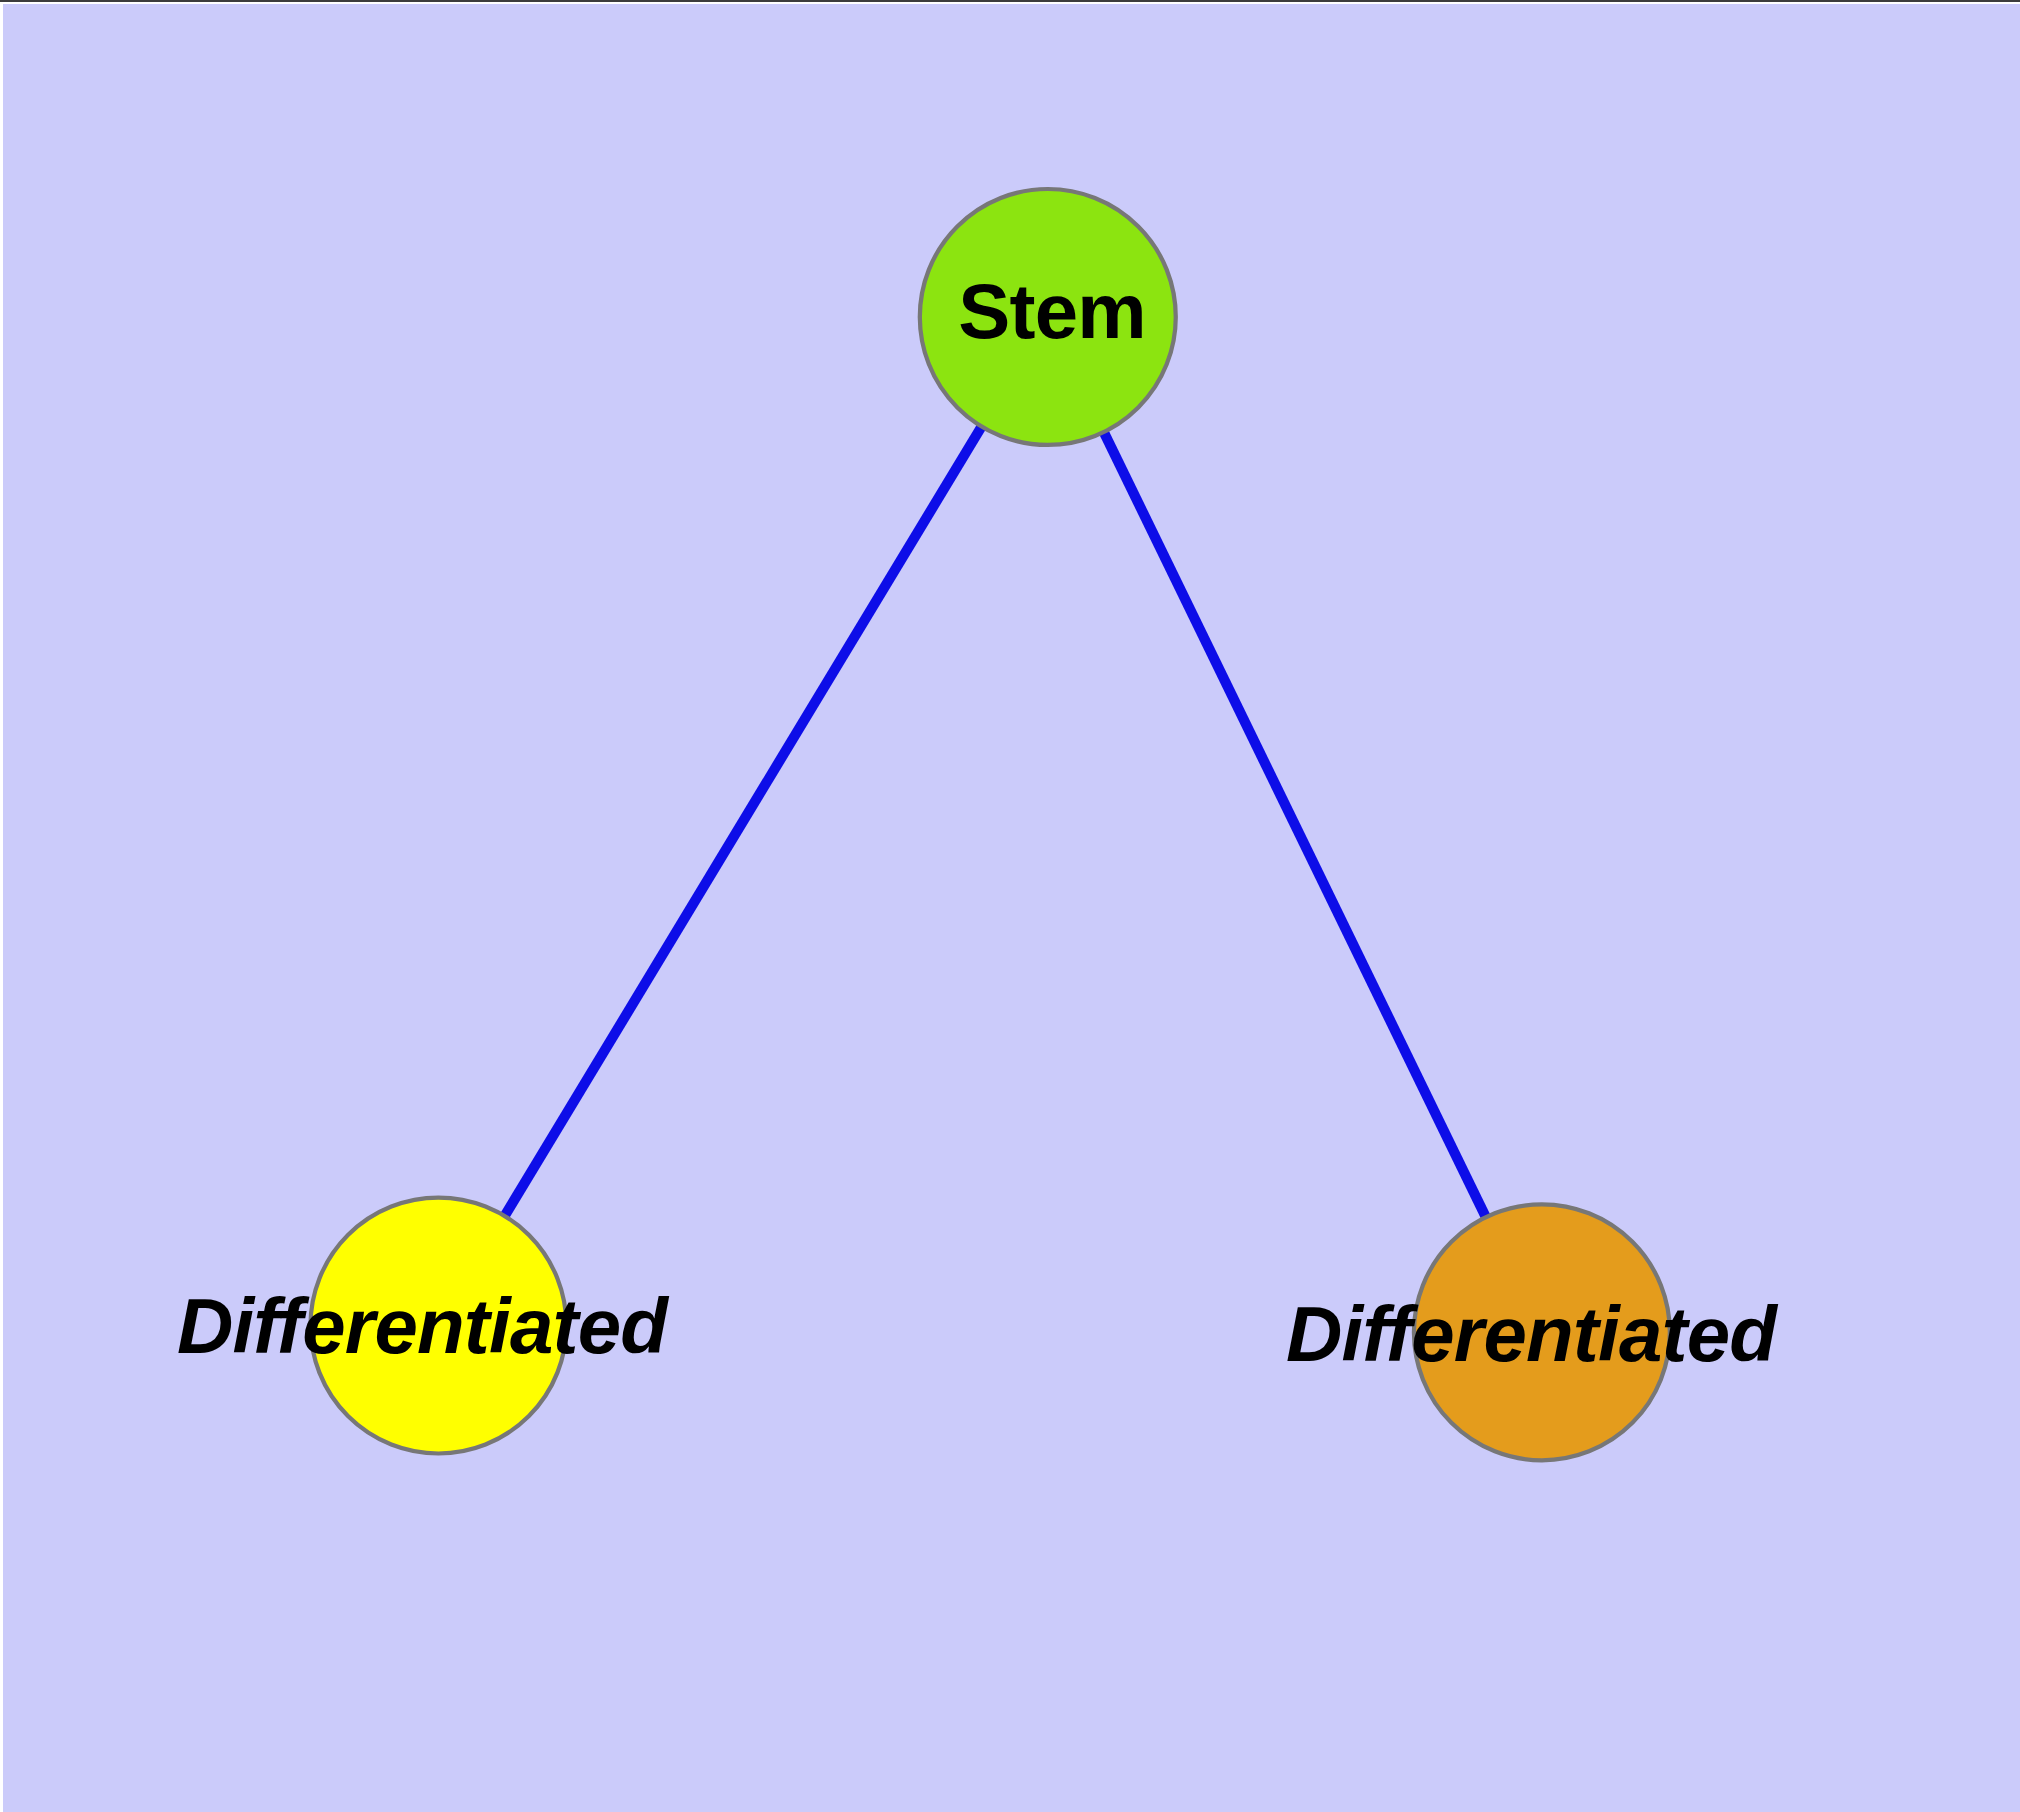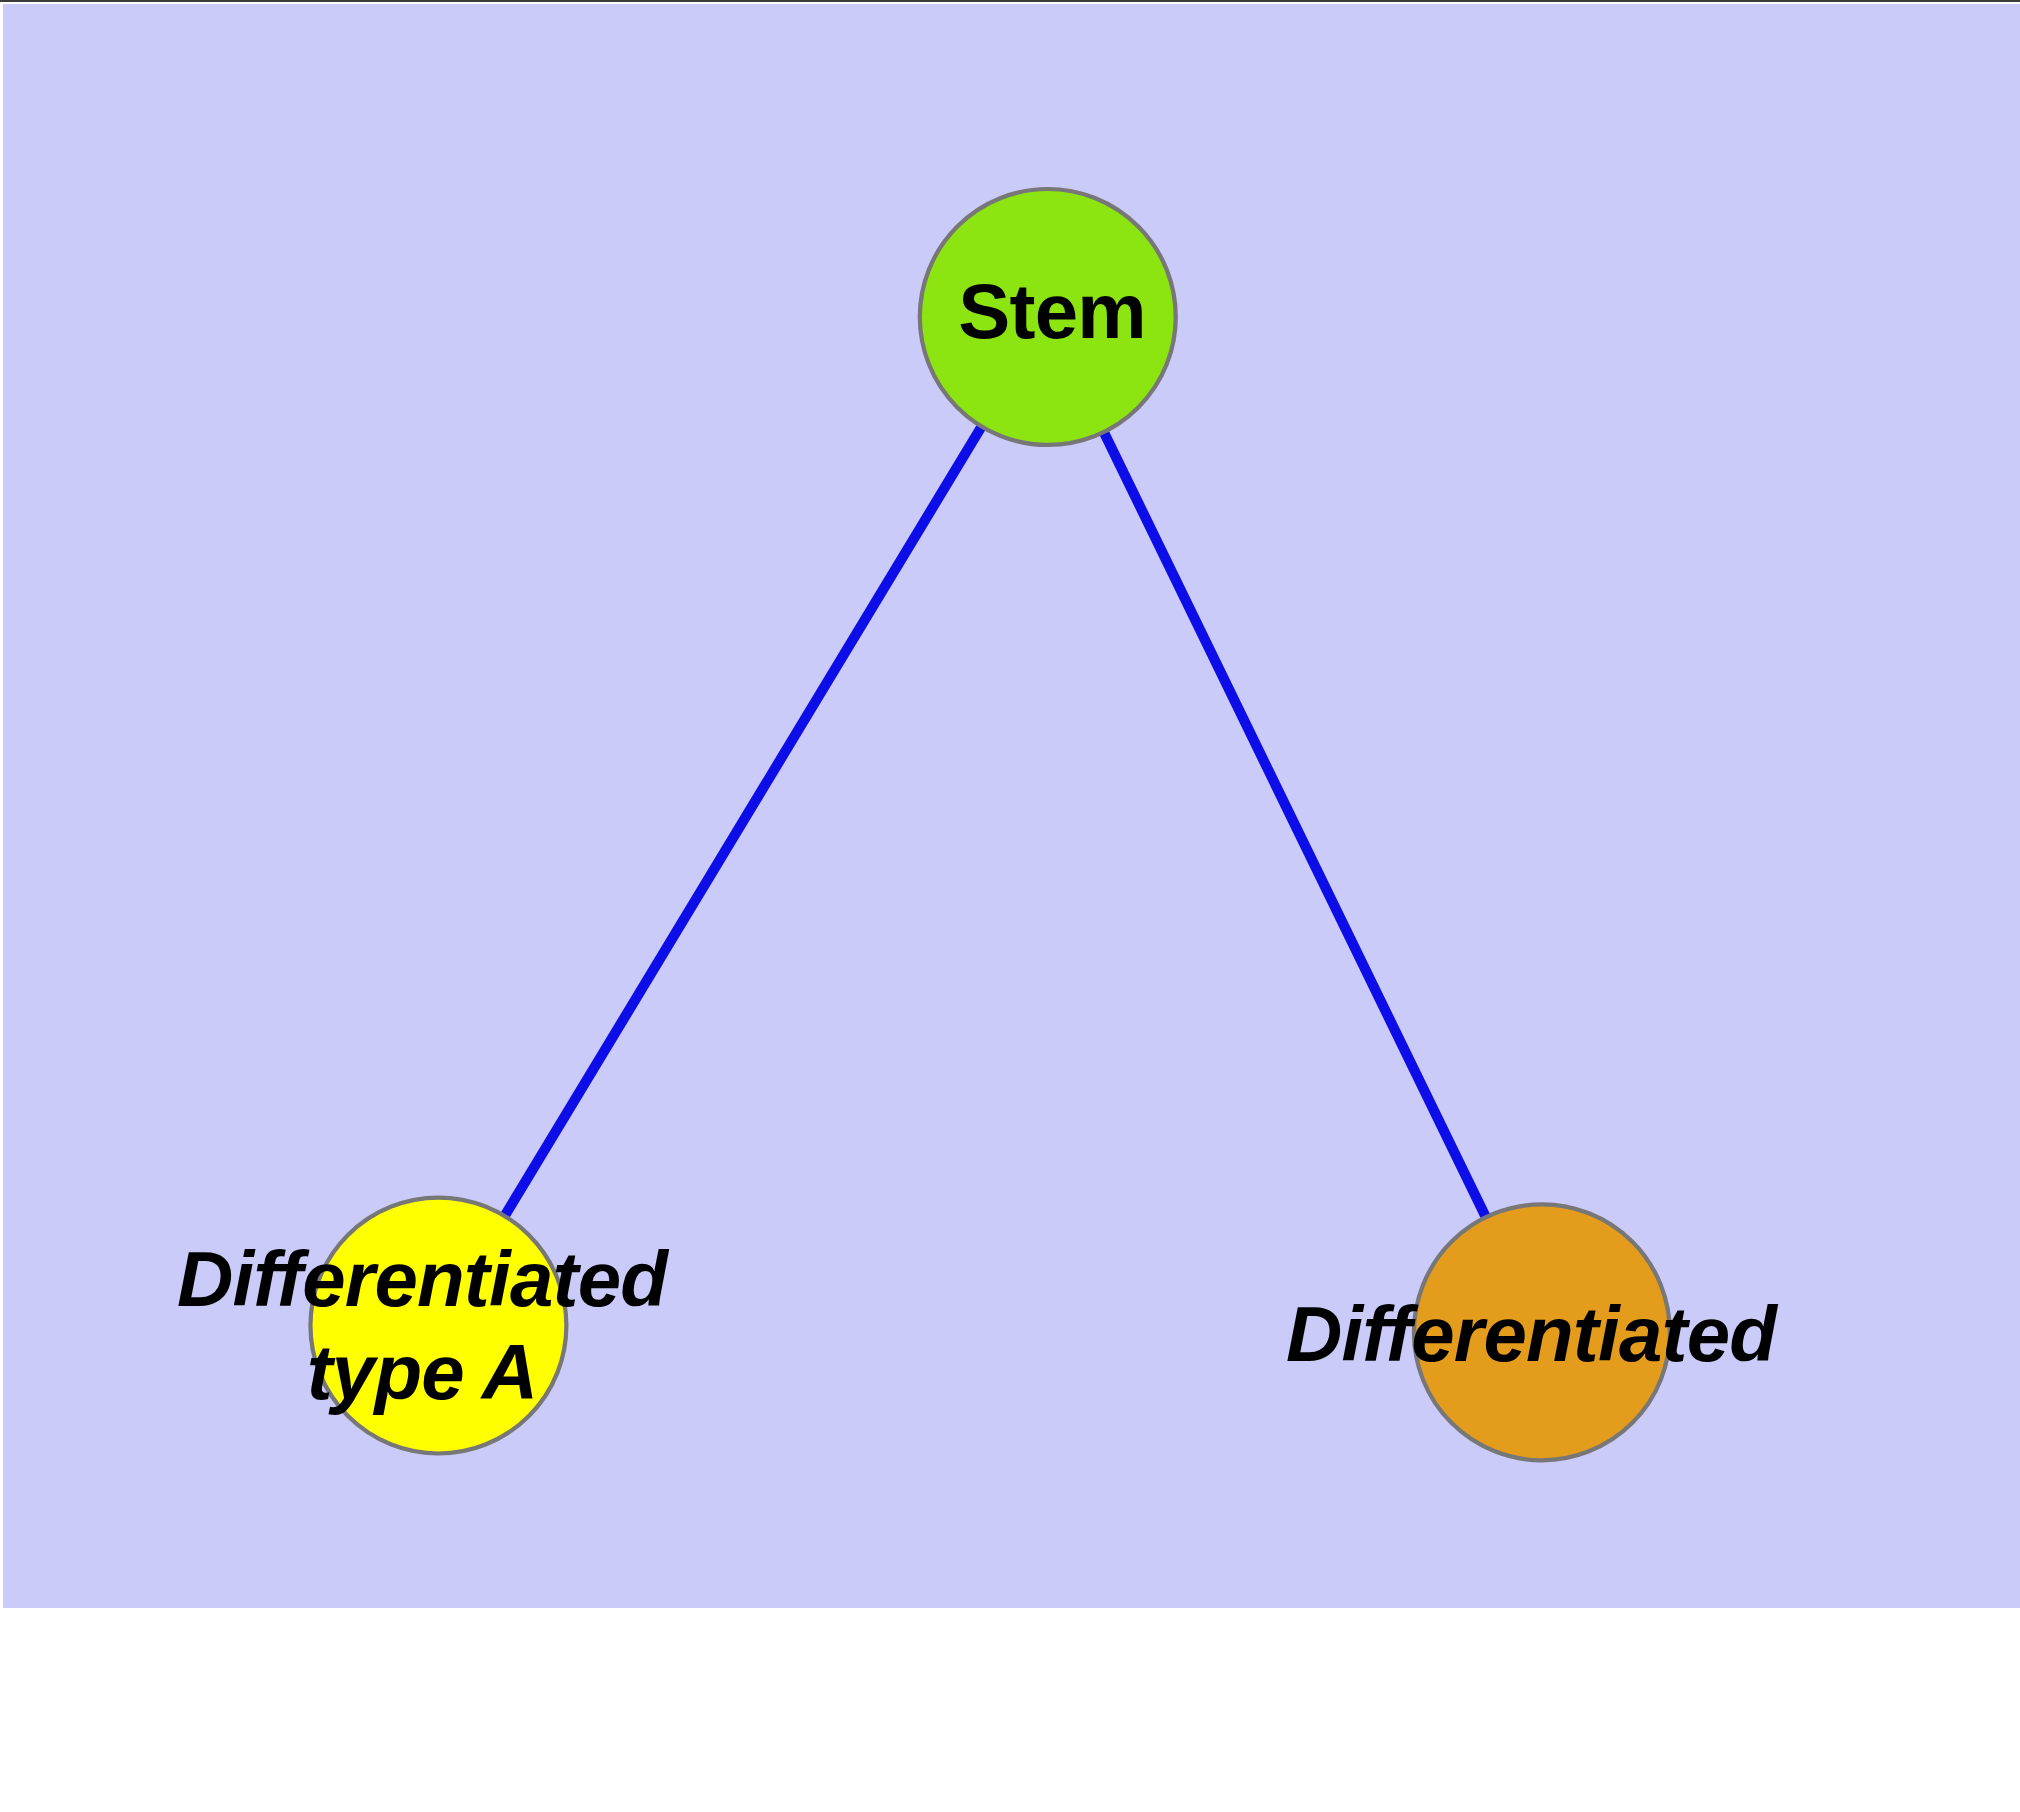--- a/index.html
+++ b/index.html
@@ -4,21 +4,21 @@
 <style>
   html, body {
     margin: 0;
     padding: 0;
     background: #ffffff;
     font-family: "Liberation Sans", sans-serif;
   }
   .stage {
     position: relative;
     width: 2021px;
-    height: 1608px;
+    height: 1812px;
     overflow: hidden;
     background: #ffffff;
   }
   .top-hairline {
     position: absolute;
     left: 0; top: 0;
     width: 2021px; height: 1.7px;
   }
   .canvas-bg {
     position: absolute;
@@ -67,21 +67,20 @@
     <circle cx="517" cy="1564" r="151" fill="none" stroke-width="5" stroke="#777777"></circle>
 
     <circle cx="1819" cy="1572" r="151" stroke-width="5" fill="#e49c1c"></circle>
     <circle cx="1819" cy="1572" r="151" fill="none" stroke-width="5" stroke="#777777"></circle>
   </svg>
 
   <div class="node-label" style="left:1052px; top:311px;">Stem</div>
 
   <div class="node-label" style="left:422px; top:1326px;">
     <span>Differentiated</span>
-    <span>type A</span>
   </div>
 
   <div class="node-label" style="left:1531px; top:1334px;">
     <span>Differentiated</span>
   </div>
 
 </div>
 
 
 </body></html>

